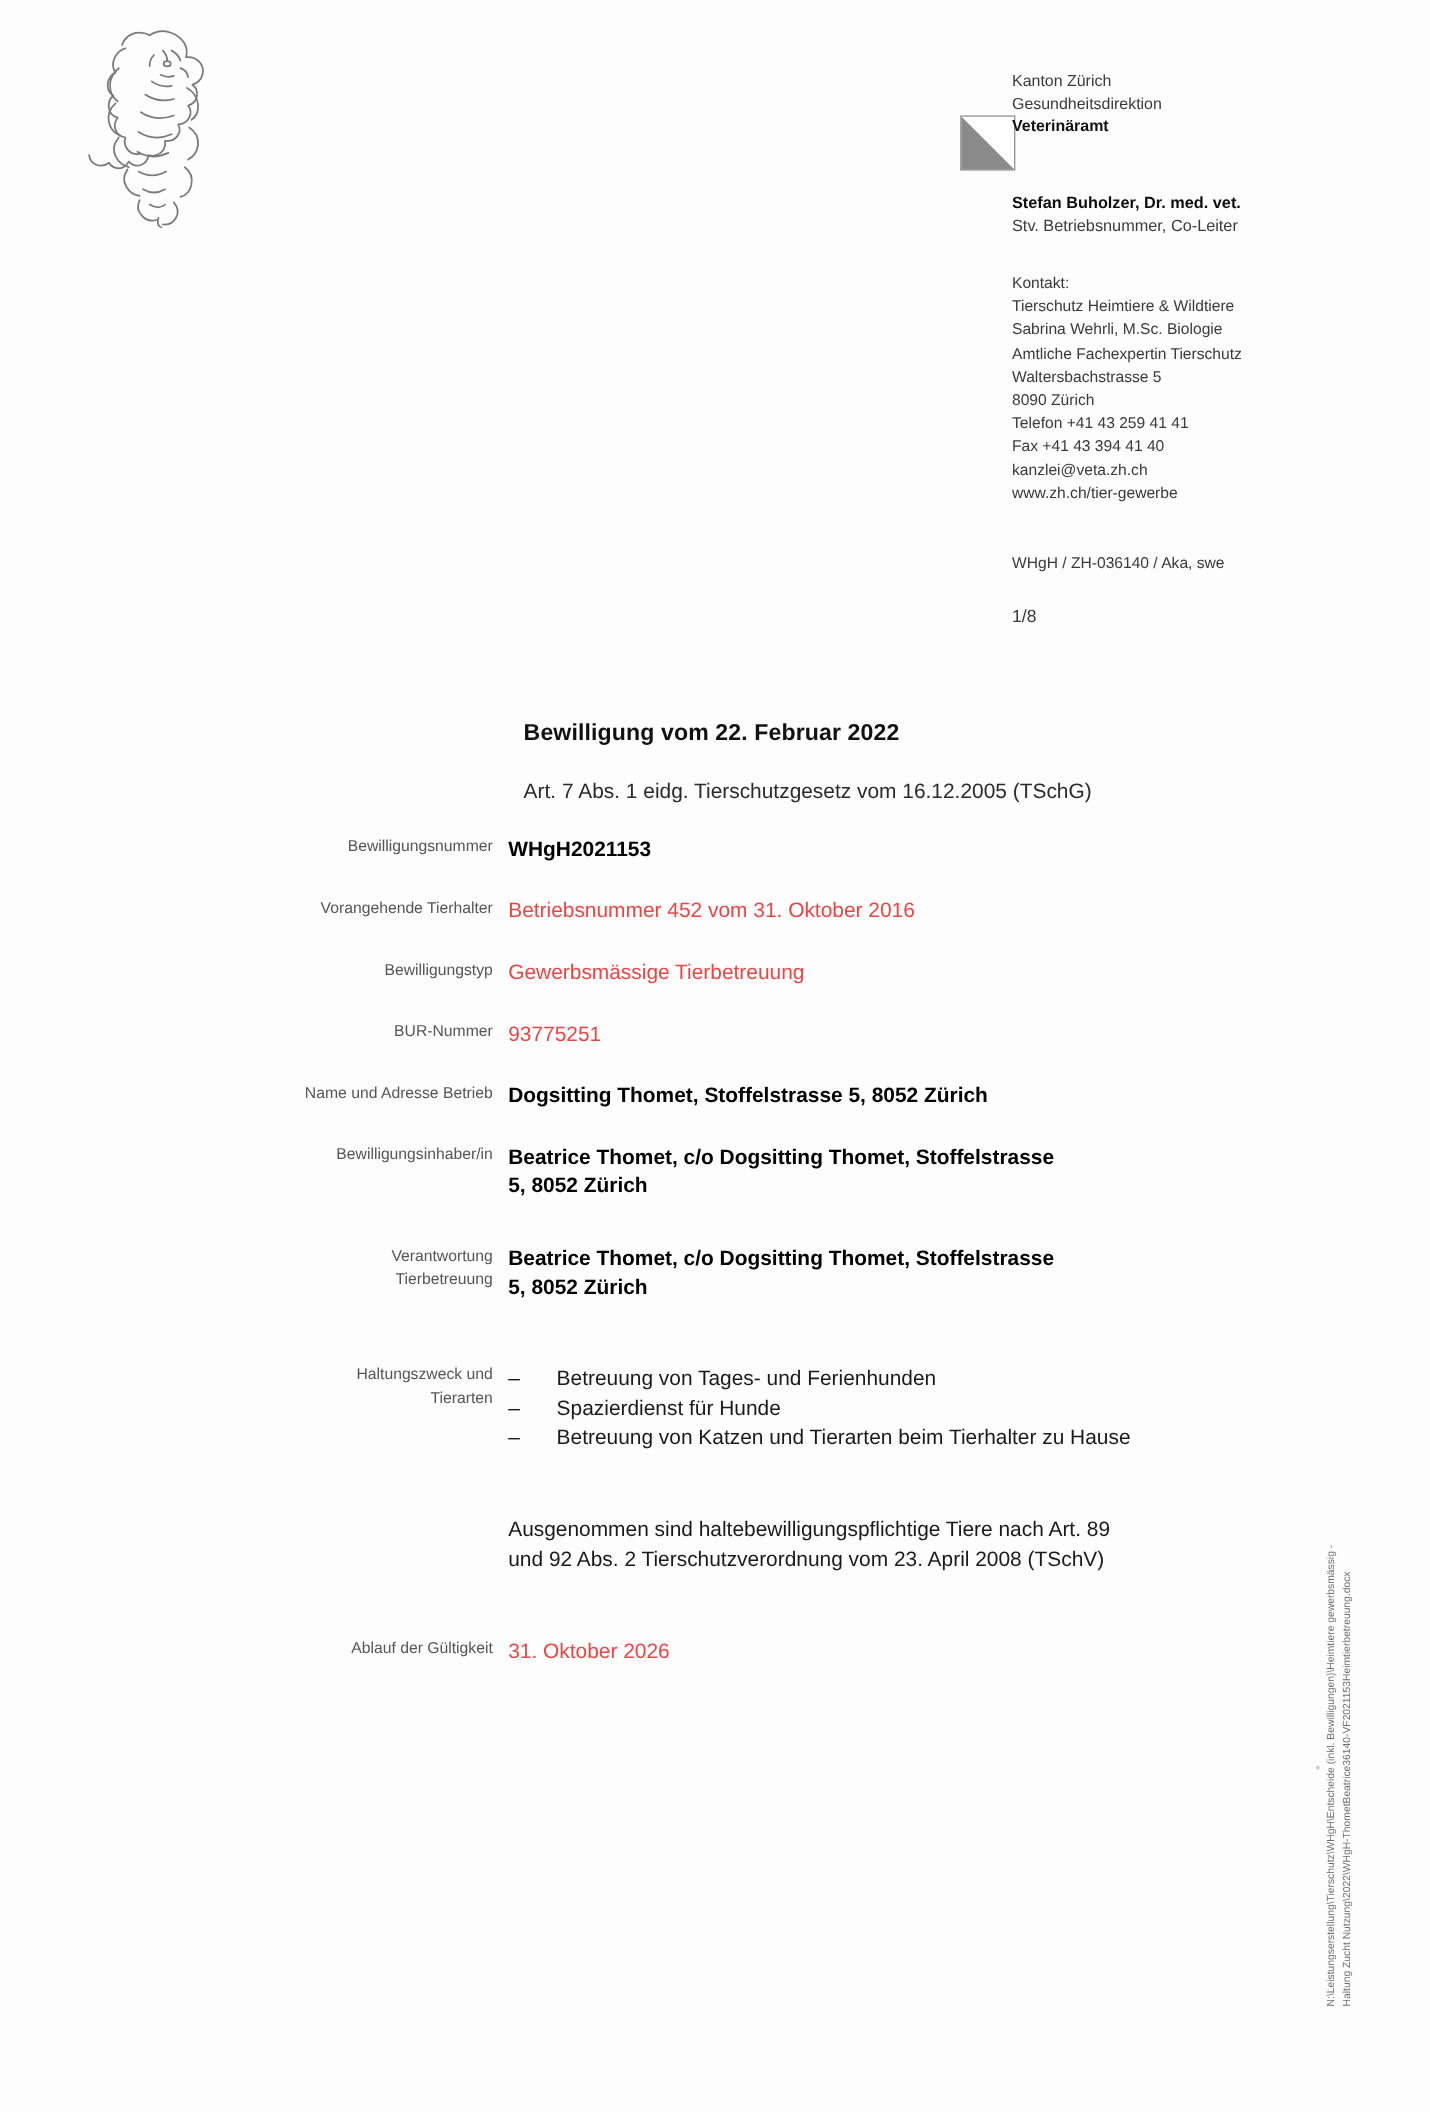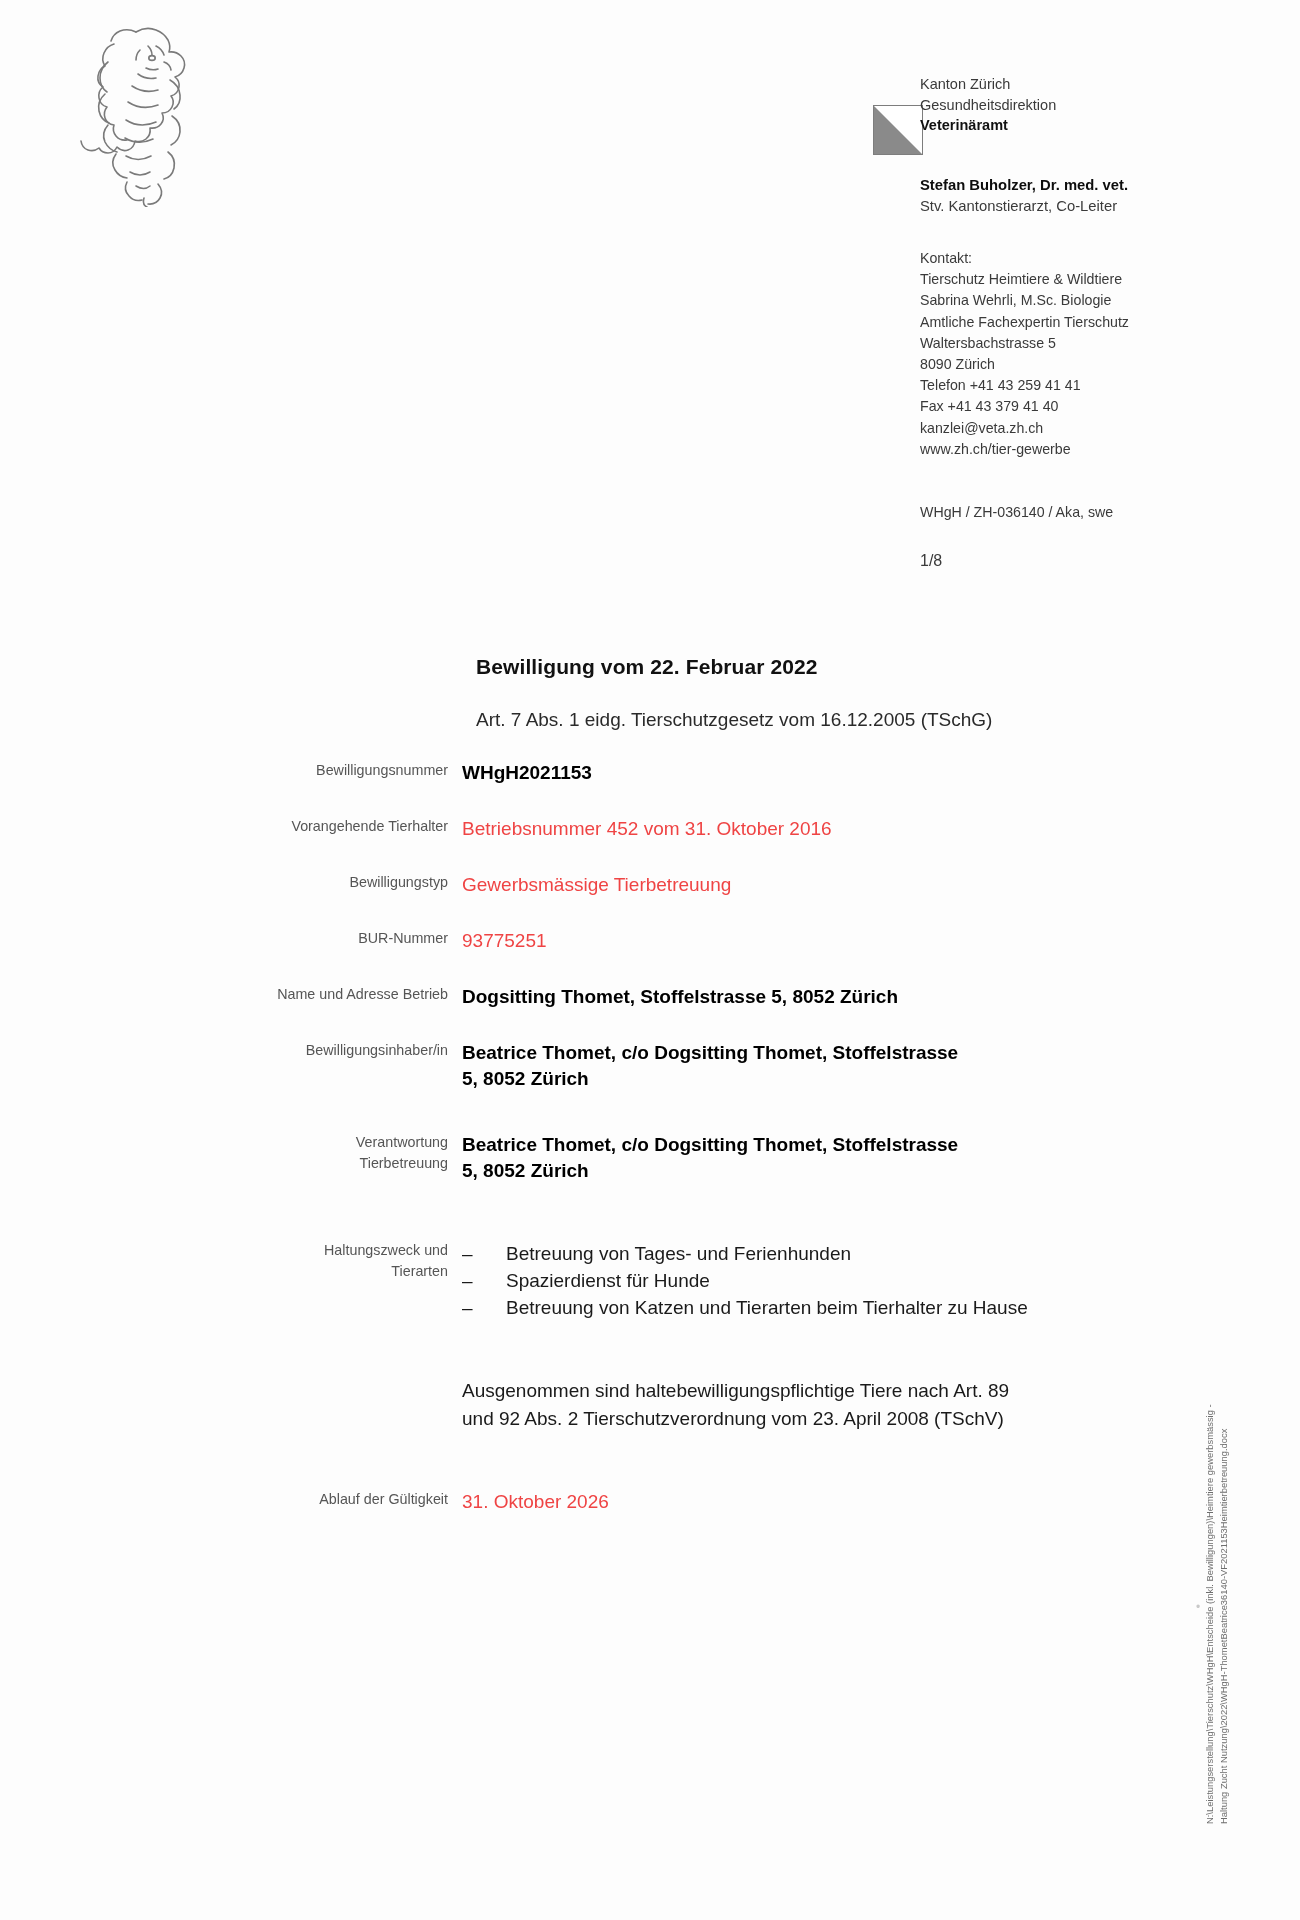--- a/index.html
+++ b/index.html
@@ -26,21 +26,21 @@
     top: 22px;
     width: 130px;
     height: 185px;
   }
   .crest svg { display: block; }
 
   
   .header-block {
     position: absolute;
     left: 920px;
-    top: 74px;
+    top: 64px;
     width: 330px;
     font-size: 14.5px;
     line-height: 20.5px;
     color: #3a3a3a;
   }
   .header-block .org-line { display: block; white-space: nowrap; }
   .header-block .org-bold { font-weight: bold; color: #111; }
 
   .logo-square {
     position: absolute;
@@ -236,32 +236,32 @@
   <div class="logo-square"></div>
 
   <div class="header-block">
     <span class="org-line">Kanton Zürich</span>
     <span class="org-line">Gesundheitsdirektion</span>
     <span class="org-line org-bold">Veterinäramt</span>
   </div>
 
   <div class="person-block">
     <span class="name">Stefan Buholzer, Dr. med. vet.</span>
-    <span class="role">Stv. Kantonstierarzt, Co-Leiter</span>
+    <span class="role">Stv. Betriebsnummer, Co-Leiter</span>
   </div>
 
   <div class="contact-block">
     <span>Kontakt:</span>
     <span>Tierschutz Heimtiere &amp; Wildtiere</span>
     <span>Sabrina Wehrli, M.Sc. Biologie</span>
     <span>Amtliche Fachexpertin Tierschutz</span>
     <span>Waltersbachstrasse 5</span>
     <span>8090 Zürich</span>
     <span>Telefon +41 43 259 41 41</span>
-    <span>Fax +41 43 379 41 40</span>
+    <span>Fax +41 43 394 41 40</span>
     <span>kanzlei@veta.zh.ch</span>
     <span>www.zh.ch/tier-gewerbe</span>
   </div>
 
   <div class="reference-line">WHgH / ZH-036140 / Aka, swe</div>
   <div class="page-number">1/8</div>
 
   <div class="doc-title">Bewilligung vom 22. Februar 2022</div>
   <div class="doc-subtitle">Art. 7 Abs. 1 eidg. Tierschutzgesetz vom 16.12.2005 (TSchG)</div>
 

